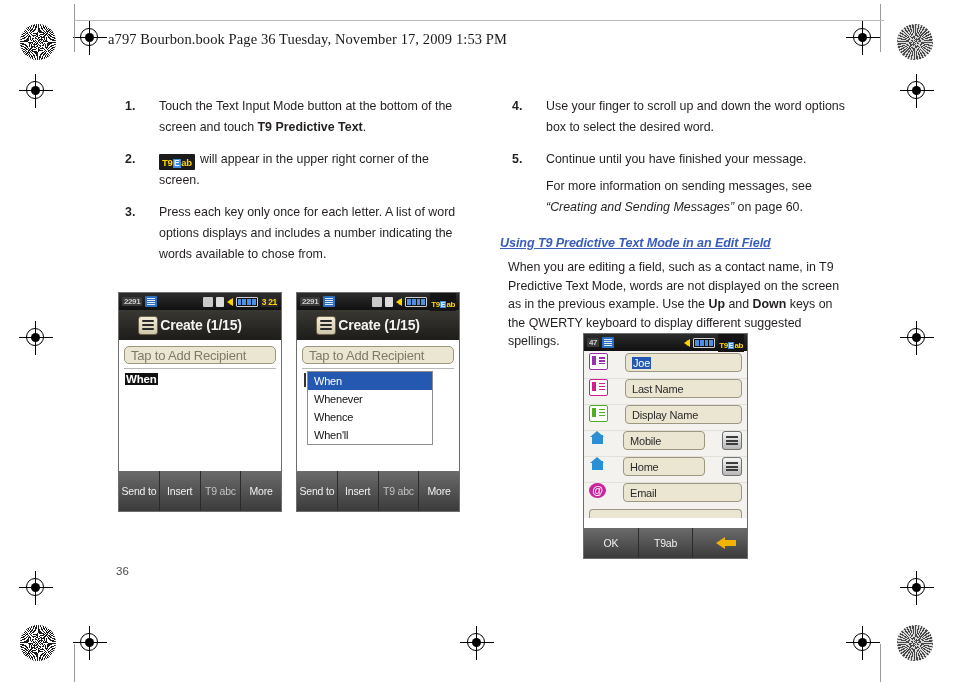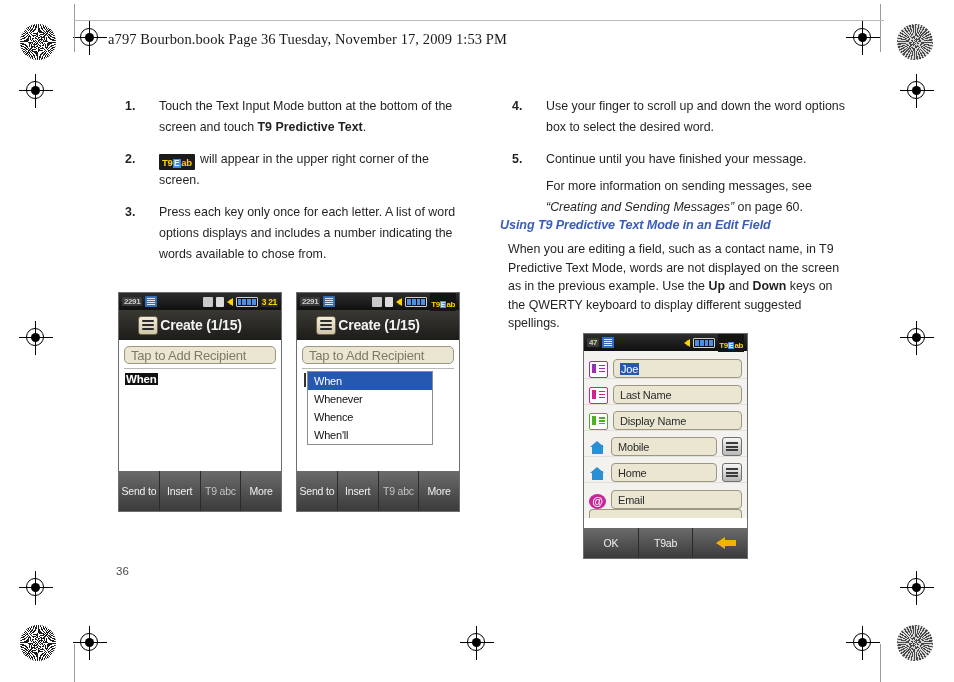--- a/index.html
+++ b/index.html
@@ -123,22 +123,22 @@
 
   .btnbar{position:absolute;left:0;bottom:0;width:100%;height:40px;
      background:linear-gradient(#6b6b6b,#3b3b3b);display:flex;}
   .btnbar div{flex:1;display:flex;align-items:center;justify-content:center;
      color:#f0f0f0;font-size:10.5px;letter-spacing:-.2px;border-right:1px solid #2b2b2b;}
   .btnbar div:last-child{border-right:none;}
   .btnbar div.dim{color:#c2c2c2;}
 
   
   .formlist{background:#f3f2ee;padding:2px 0 0 0;}
-  .frow{display:flex;align-items:flex-end;height:26px;padding:0 5px;box-sizing:border-box;
-     gap:5px;border-bottom:1px solid #e2e0da;}
+  .frow{display:flex;align-items:flex-start;height:26px;padding:0 5px;box-sizing:border-box;
+     gap:17px;border-bottom:1px solid #e2e0da;}
   .ficon{width:17px;height:15px;border-radius:2px;position:relative;flex:none;}
   .ficon.card{background:#fff;border:1.5px solid #9a2fb0;}
   .ficon.card.pink{border-color:#d41f8f;}
   .ficon.card.green{border-color:#4fae24;}
   .ficon.card:after{content:"";position:absolute;left:2px;top:2px;width:4px;height:9px;
      background:#9a2fb0;}
   .ficon.card.pink:after{background:#d41f8f;}
   .ficon.card.green:after{background:#4fae24;}
   .ficon.card:before{content:"";position:absolute;right:2px;top:3px;width:6px;height:7px;
      background:repeating-linear-gradient(#9a2fb0 0 1.5px,transparent 1.5px 3px);}
@@ -271,21 +271,21 @@
     <li>
       <span class="num">4.</span>
       <span>Use your finger to scroll up and down the word options box to select the desired word.</span>
     </li>
     <li style="margin-bottom:4px;">
       <span class="num">5.</span>
       <span>Continue until you have finished your message.</span>
     </li>
   </ol>
   <p class="para indent"><span>For more information on sending messages, see </span><i>“Creating and Sending Messages”</i><span> on page 60.</span></p>
-  <h3 class="subtitle" style="">Using T9 Predictive Text Mode in an Edit Field</h3>
+  <h3 class="subtitle" style="margin-top:18px;text-decoration:underline;">Using T9 Predictive Text Mode in an Edit Field</h3>
   <p class="bodyp"><span>When you are editing a field, such as a contact name, in T9 Predictive Text Mode, words are not displayed on the screen as in the previous example. Use the </span><b>Up</b><span> and </span><b>Down</b><span> keys on the QWERTY keyboard to display different suggested spellings.</span></p>
 </div>
 
 <div class="phone ph1">
   <div class="statusbar">
     <span class="sb-left">2291</span>
     <span class="sb-icon"></span>
     <span class="sb-spacer"></span>
     <span class="sb-grp">
       <span class="ic-sm"></span>

